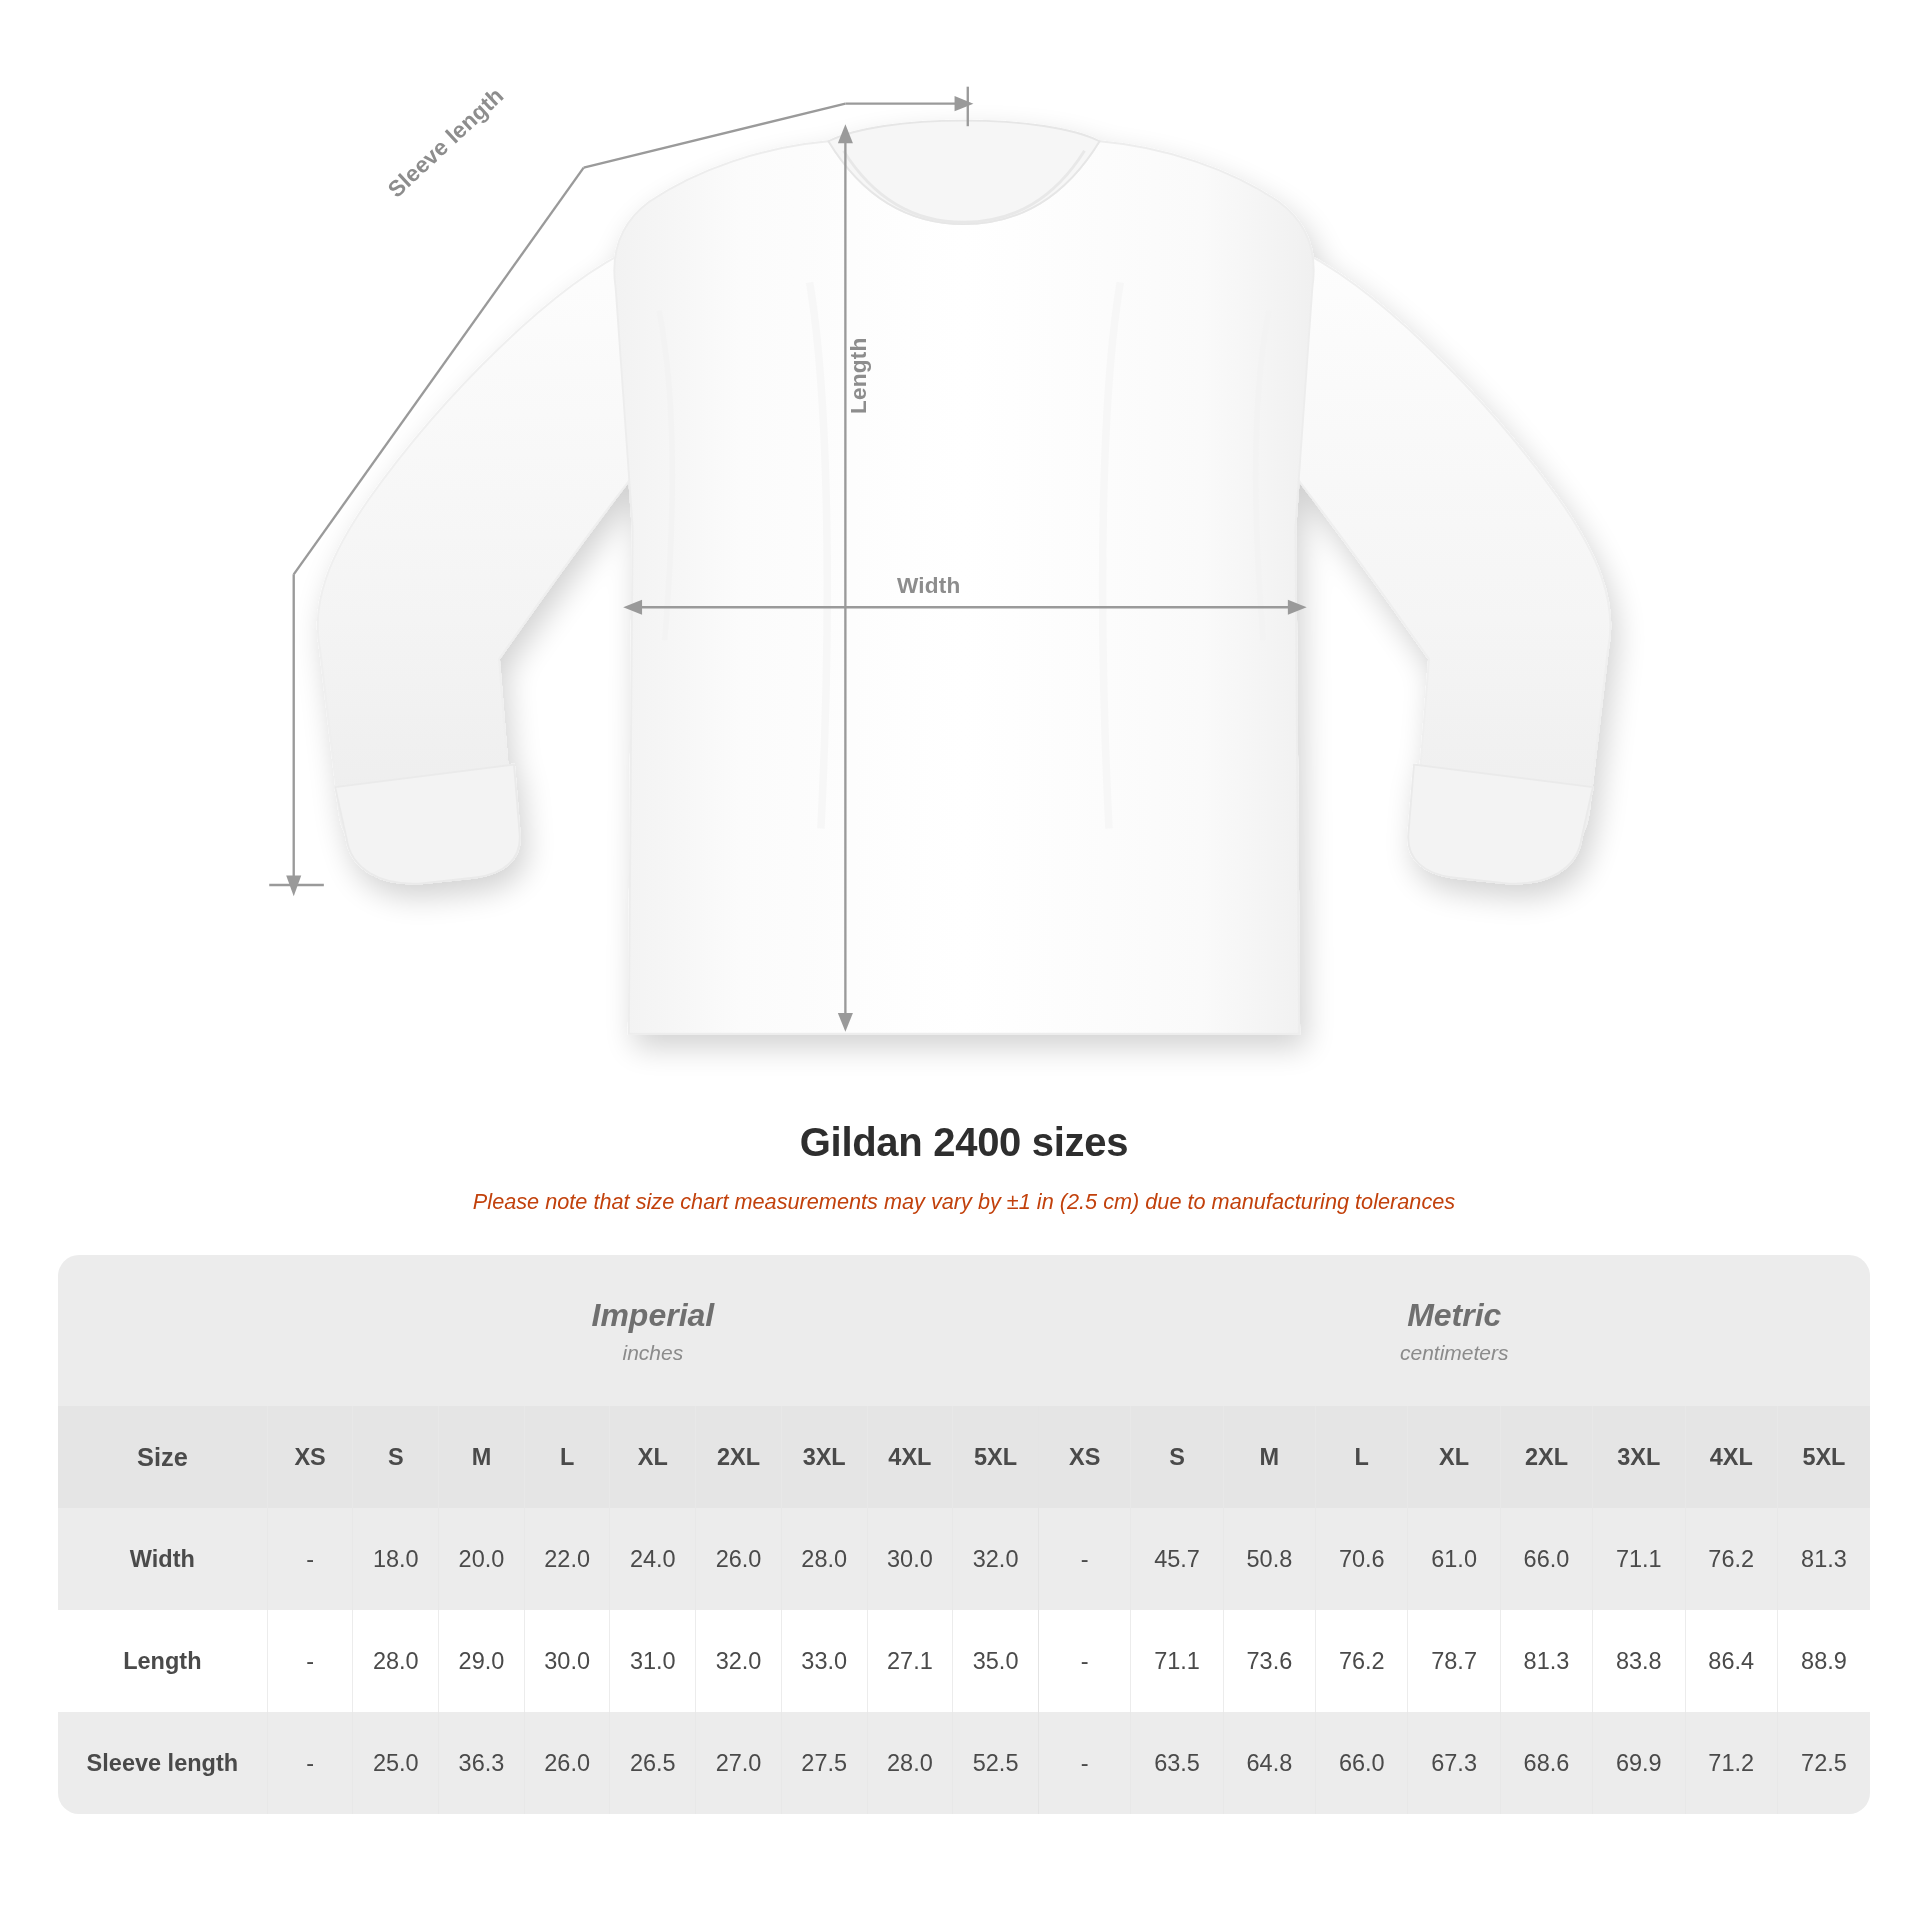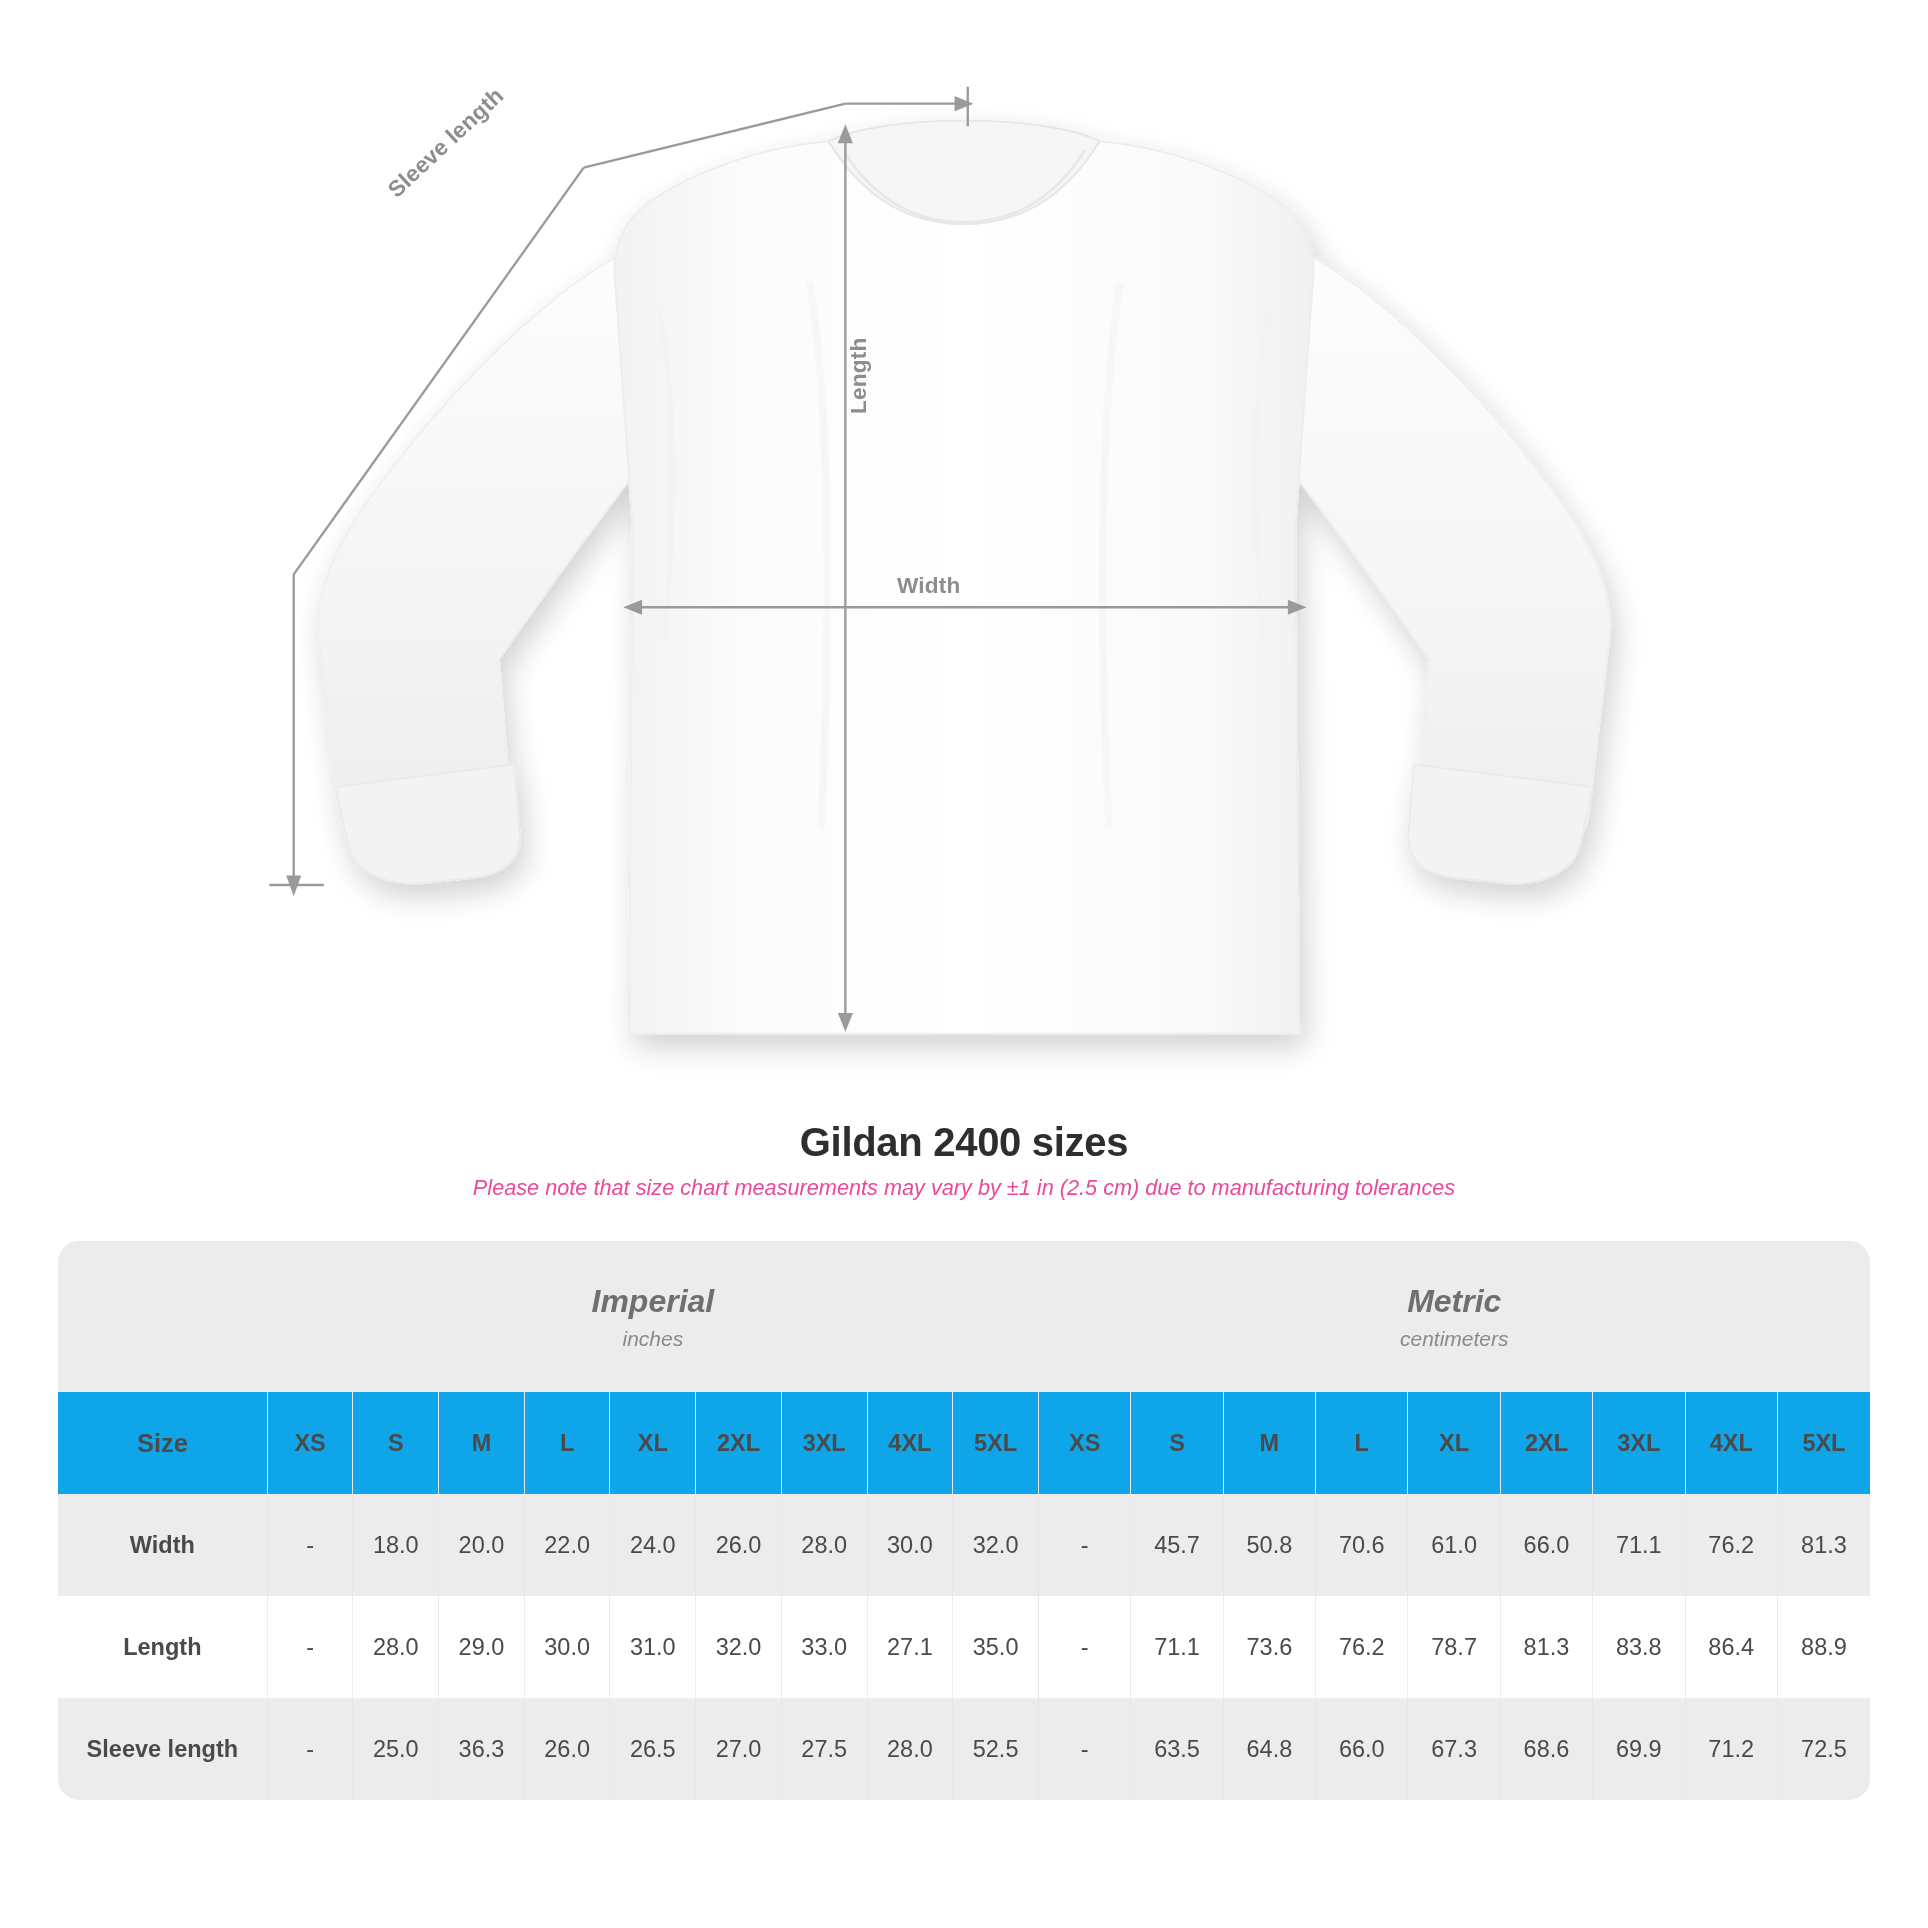--- a/index.html
+++ b/index.html
@@ -62,22 +62,22 @@
   }
   .chart-title {
     font-size: 40px;
     font-weight: bold;
     color: #2e2e2e;
     letter-spacing: -0.3px;
   }
   .chart-note {
     font-size: 21.7px;
     font-style: italic;
-    color: #ec4899;
-    margin-top: 10px;
+    color: #c2410c;
+    margin-top: 24px;
   }
 
   
   .table-wrap {
     margin: 40px 58px 0 58px;
     border-radius: 21px;
     overflow: hidden;
   }
   table.size-table {
     width: 100%;
@@ -102,21 +102,21 @@
     font-style: italic;
     color: #6f6f6f;
   }
   .unit-sub {
     font-size: 21px;
     font-style: italic;
     color: #8b8b8b;
     margin-top: 7.5px;
   }
   .head-row th {
-    background: #0ea5e9;
+    background: #e5e5e5;
     height: 102px;
     font-size: 24.5px;
     font-weight: bold;
     color: #5a5a5a;
   }
   .head-row th.rowhead {
     font-size: 25.4px;
   }
   .data-row td {
     height: 102px;

